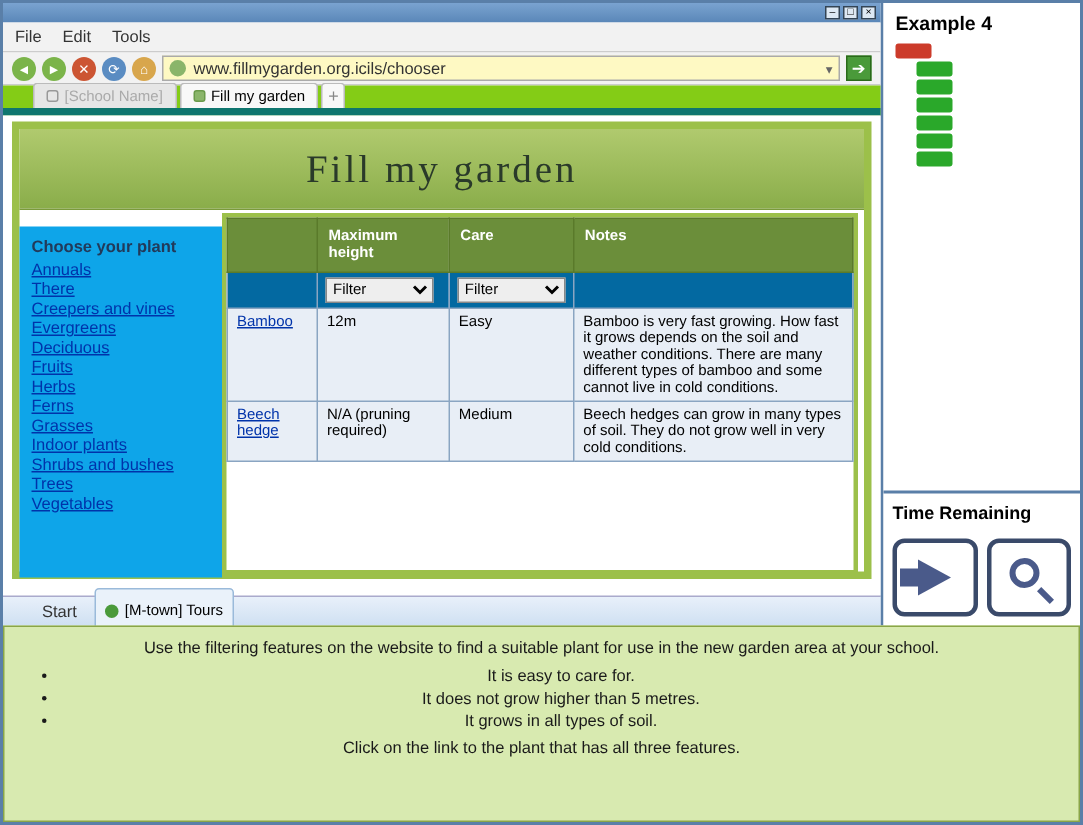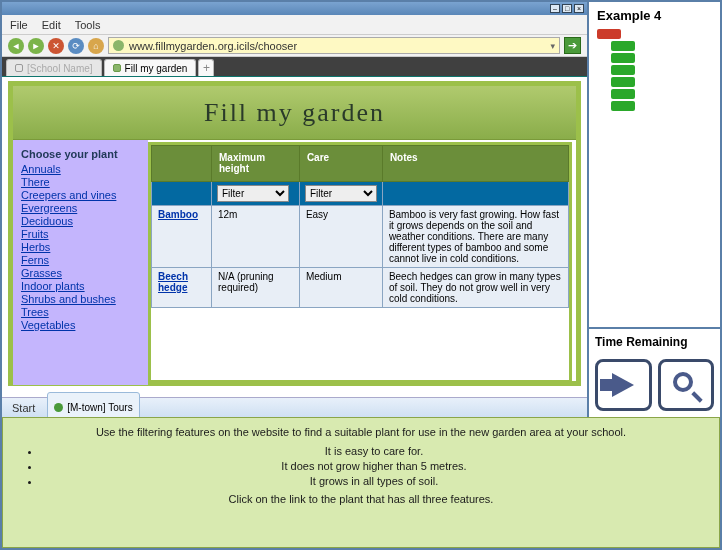--- a/index.html
+++ b/index.html
@@ -15,44 +15,44 @@
 .toolbar { height: 22px; background: #f2f2f2; display: flex; align-items: center; gap: 4px; padding: 0 6px; border-bottom: 1px solid #ccc; }
 .tbtn { width: 16px; height: 16px; border-radius: 50%; display: flex; align-items: center; justify-content: center; font-size: 9px; color: #fff; cursor: pointer; }
 .tbtn.back { background: #7bb44a; }
 .tbtn.fwd { background: #7bb44a; }
 .tbtn.stop { background: #cc5533; }
 .tbtn.reload { background: #5a8cc2; }
 .tbtn.home { background: #d8a64c; }
 .urlbar { flex: 1; height: 17px; border: 1px solid #aaa; background: #fef9c3; display: flex; align-items: center; padding: 0 4px; font-size: 11px; color: #333; }
 .urlbar .globe { width: 11px; height: 11px; border-radius: 50%; background: #8ab56a; margin-right: 5px; }
 .gobtn { width: 17px; height: 17px; background: #4a9a3a; color: #fff; font-size: 11px; display: flex; align-items: center; justify-content: center; cursor: pointer; border: 1px solid #2a6a1a; }
-.tabstrip { height: 20px; background: #404040; display: flex; align-items: flex-end; padding: 0 4px; border-bottom: 1px solid #0f766e; gap: 2px; }
+.tabstrip { height: 20px; background: #84cc16; display: flex; align-items: flex-end; padding: 0 20px; border-bottom: 5px solid #0f766e; gap: 2px; }
 .tab { height: 17px; padding: 0 8px; font-size: 10px; display: flex; align-items: center; gap: 4px; border: 1px solid #bbb; border-bottom: none; background: #f8f8f8; border-radius: 3px 3px 0 0; cursor: pointer; }
 .tab.disabled { color: #aaa; background: #e6e6e6; }
 .tab .dot { width: 8px; height: 8px; border: 1px solid #999; border-radius: 2px; }
 .tab.active .dot { background: #8ab56a; border-color: #6a9a4a; }
 .tab .addtab { font-size: 12px; color: #888; }
 .page { flex: 1; background: #fff; padding: 4px 6px 2px 6px; overflow: hidden; }
 .page-inner { border: 5px solid #9cc04a; background: #fff; height: 305px; }
 .banner { height: 54px; background: linear-gradient(180deg,#b0ca6e,#8aad4a); display: flex; align-items: center; justify-content: center; border-bottom: 1px solid #7a9a3a; }
 .banner h1 { font-family: Georgia, 'Times New Roman', serif; font-size: 26px; letter-spacing: 2px; color: #2a3a2a; font-weight: normal; }
 .content { display: flex; height: 245px; }
-.sidebar { width: 135px; padding: 8px 8px; background: #c4b5fd; }
+.sidebar { width: 135px; padding: 8px 8px; background: #0ea5e9; margin-top: 11px; }
 .sidebar h3 { font-size: 11px; color: #223a5a; margin-bottom: 3px; font-weight: bold; }
 .sidebar a { display: block; color: #0033aa; text-decoration: underline; font-size: 11px; margin-bottom: 1px; cursor: pointer; }
 .tablewrap { flex: 1; padding: 2px 4px 2px 0; }
 .tablebox { border: 3px solid #9cc04a; height: 100%; }
 table.plants { width: 100%; border-collapse: collapse; font-size: 10px; }
 table.plants th { background: #6b8e3a; color: #fff; text-align: left; padding: 6px 7px; border: 1px solid #5a7a2a; font-weight: bold; vertical-align: top; height: 36px; }
 table.plants th:first-child { width: 60px; }
 table.plants td { border: 1px solid #8aa5c2; padding: 3px 6px; vertical-align: top; background: #e8eef6; font-size: 10px; }
 table.plants tr.filterrow td { background: #0369a1; padding: 3px 5px; }
 .filtersel { width: 72px; height: 17px; font-size: 10px; border: 1px solid #888; background: #eee; cursor: pointer; }
-.plantlink { color: #0033aa; text-decoration: underline; font-weight: bold; cursor: pointer; }
-.taskbar { height: 20px; background: linear-gradient(#e8f0fa,#cfe0f2); display: flex; align-items: center; padding: 0 4px; gap: 6px; border-top: 1px solid #aac; }
+.plantlink { color: #0033aa; text-decoration: underline; font-weight: normal; cursor: pointer; }
+.taskbar { height: 20px; background: linear-gradient(#e8f0fa,#cfe0f2); display: flex; align-items: center; padding: 0 20px; gap: 6px; border-top: 1px solid #aac; }
 .startbtn { font-size: 11px; color: #333; padding: 0 6px; cursor: default; }
 .taskitem { height: 32px; padding: 0 6px; border: 1px solid #9abada; border-radius: 3px; background: #eaf2fa; font-size: 10px; display: flex; align-items: center; gap: 4px; cursor: pointer; }
 .taskitem .ti { width: 9px; height: 9px; background: #4a9a3a; border-radius: 50%; }
 .right-col h2 { font-size: 13px; font-weight: bold; padding: 6px 8px 2px; }
 .right-col h3 { font-size: 12px; font-weight: bold; padding: 6px 8px 2px; }
 .tasksbox { padding: 2px 8px 8px; }
 .taskbar-v { width: 24px; height: 10px; margin: 2px 0 2px 14px; border-radius: 2px; }
 .taskbar-v.red { background: #cc3b2a; margin-left: 0; }
 .taskbar-v.green { background: #2aa82a; }
 .right-sep { border-top: 2px solid #5a7fa8; }

